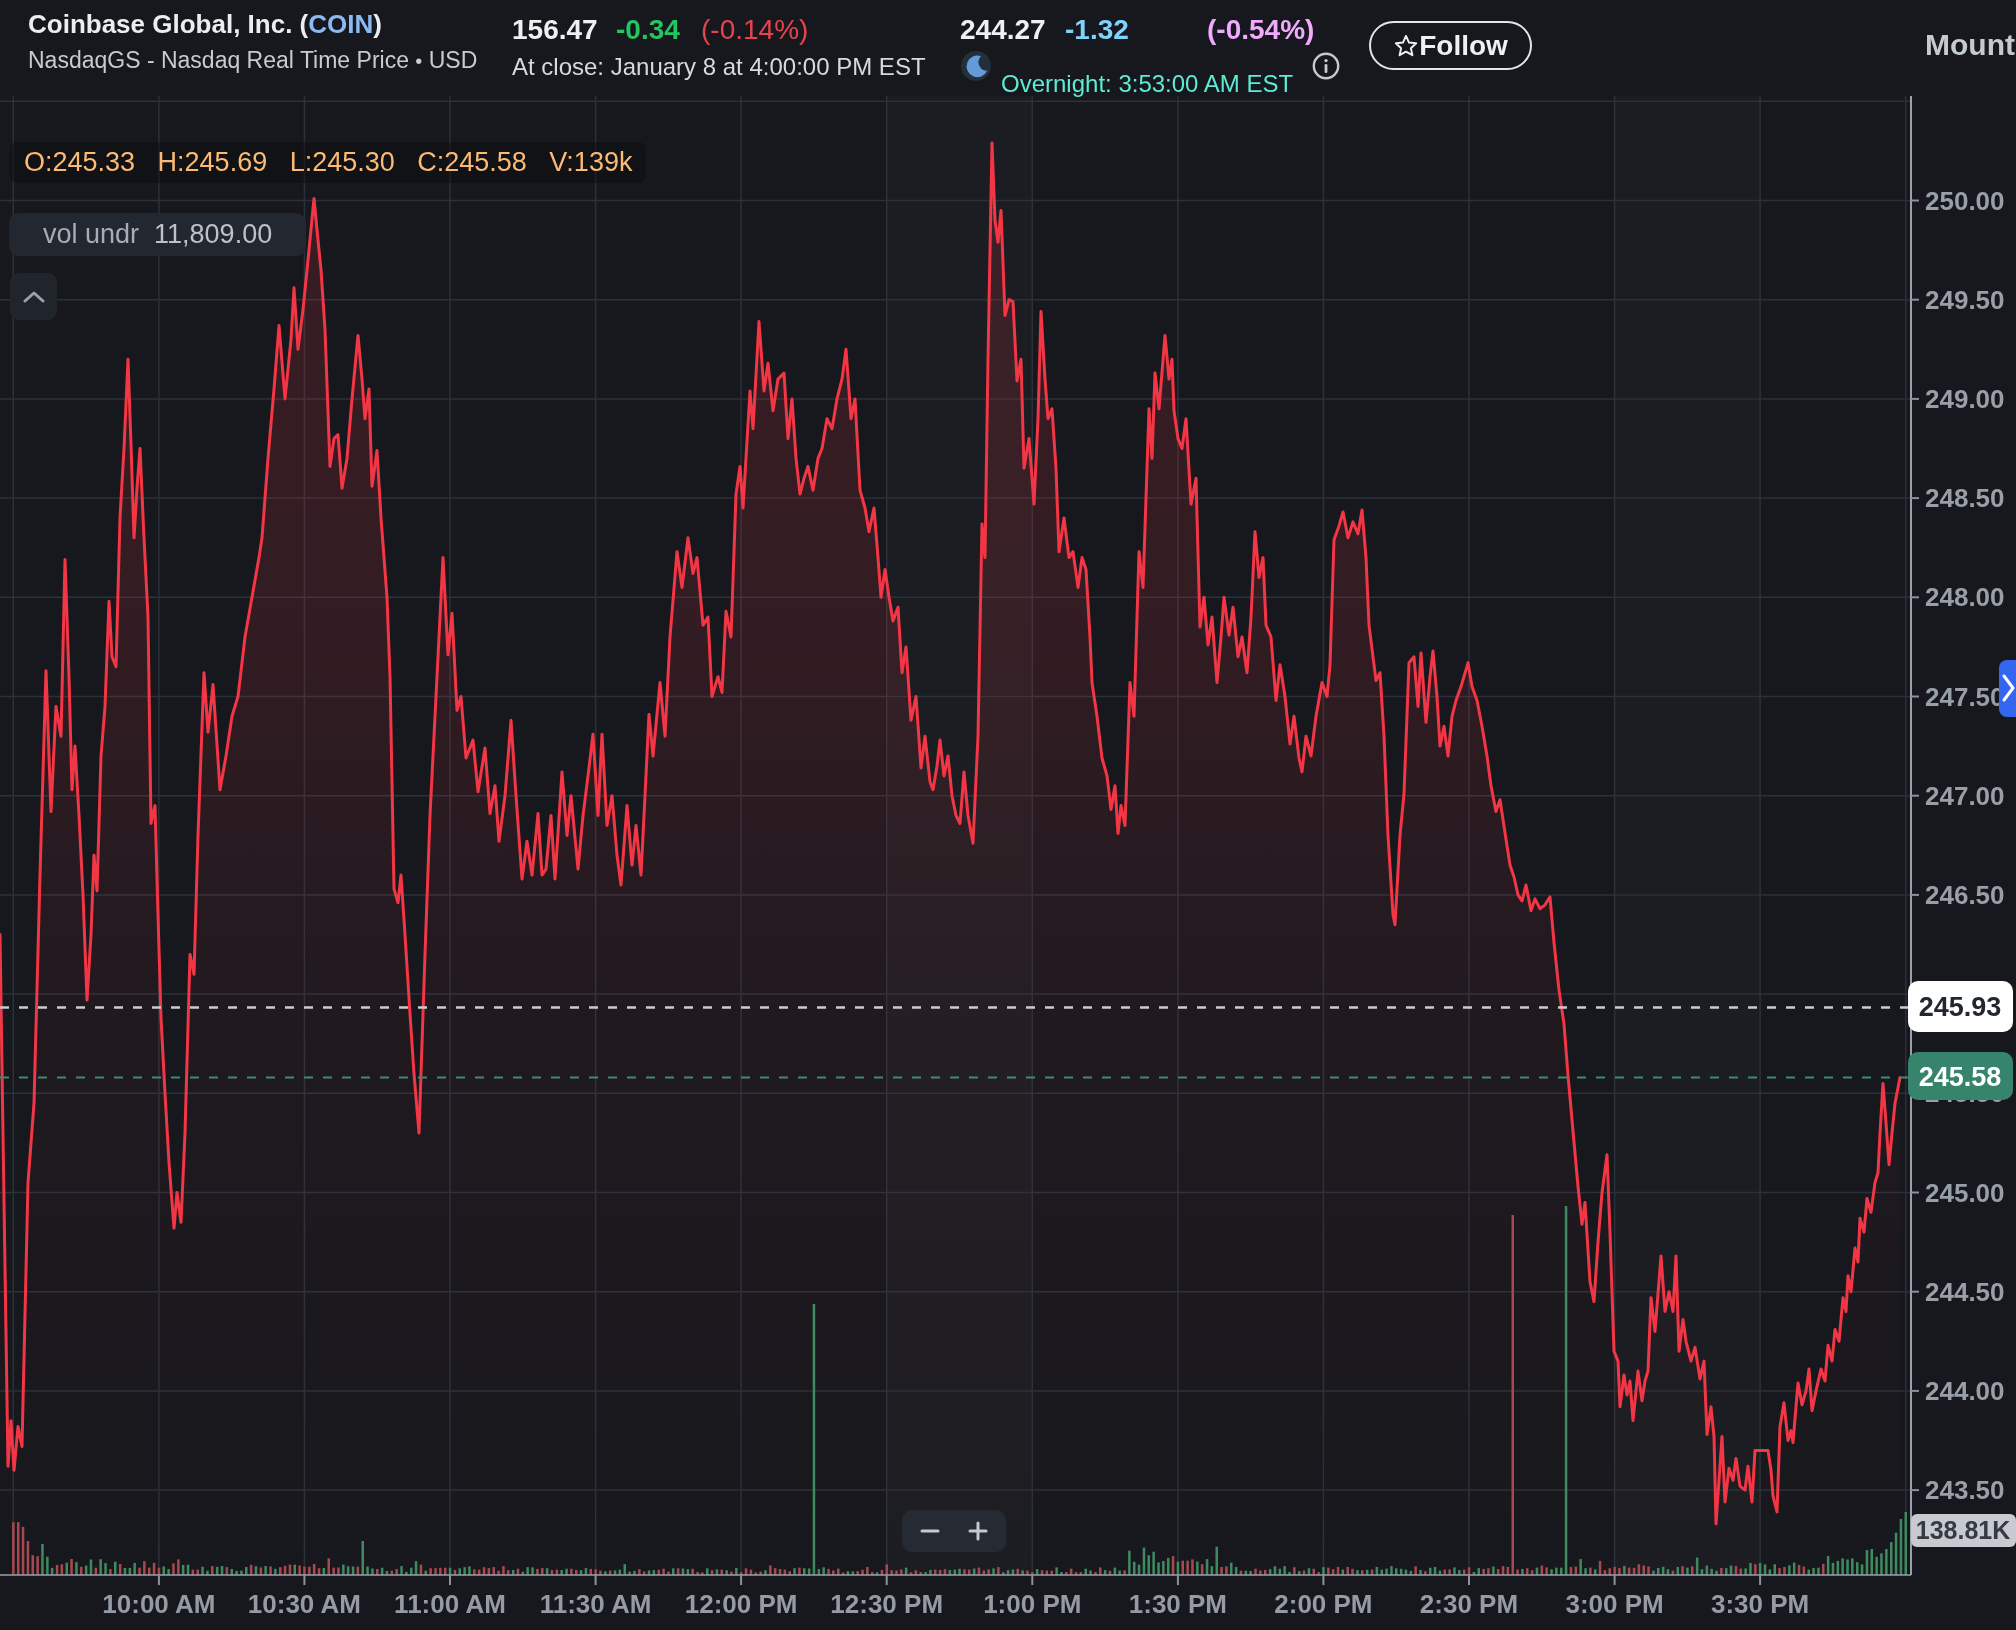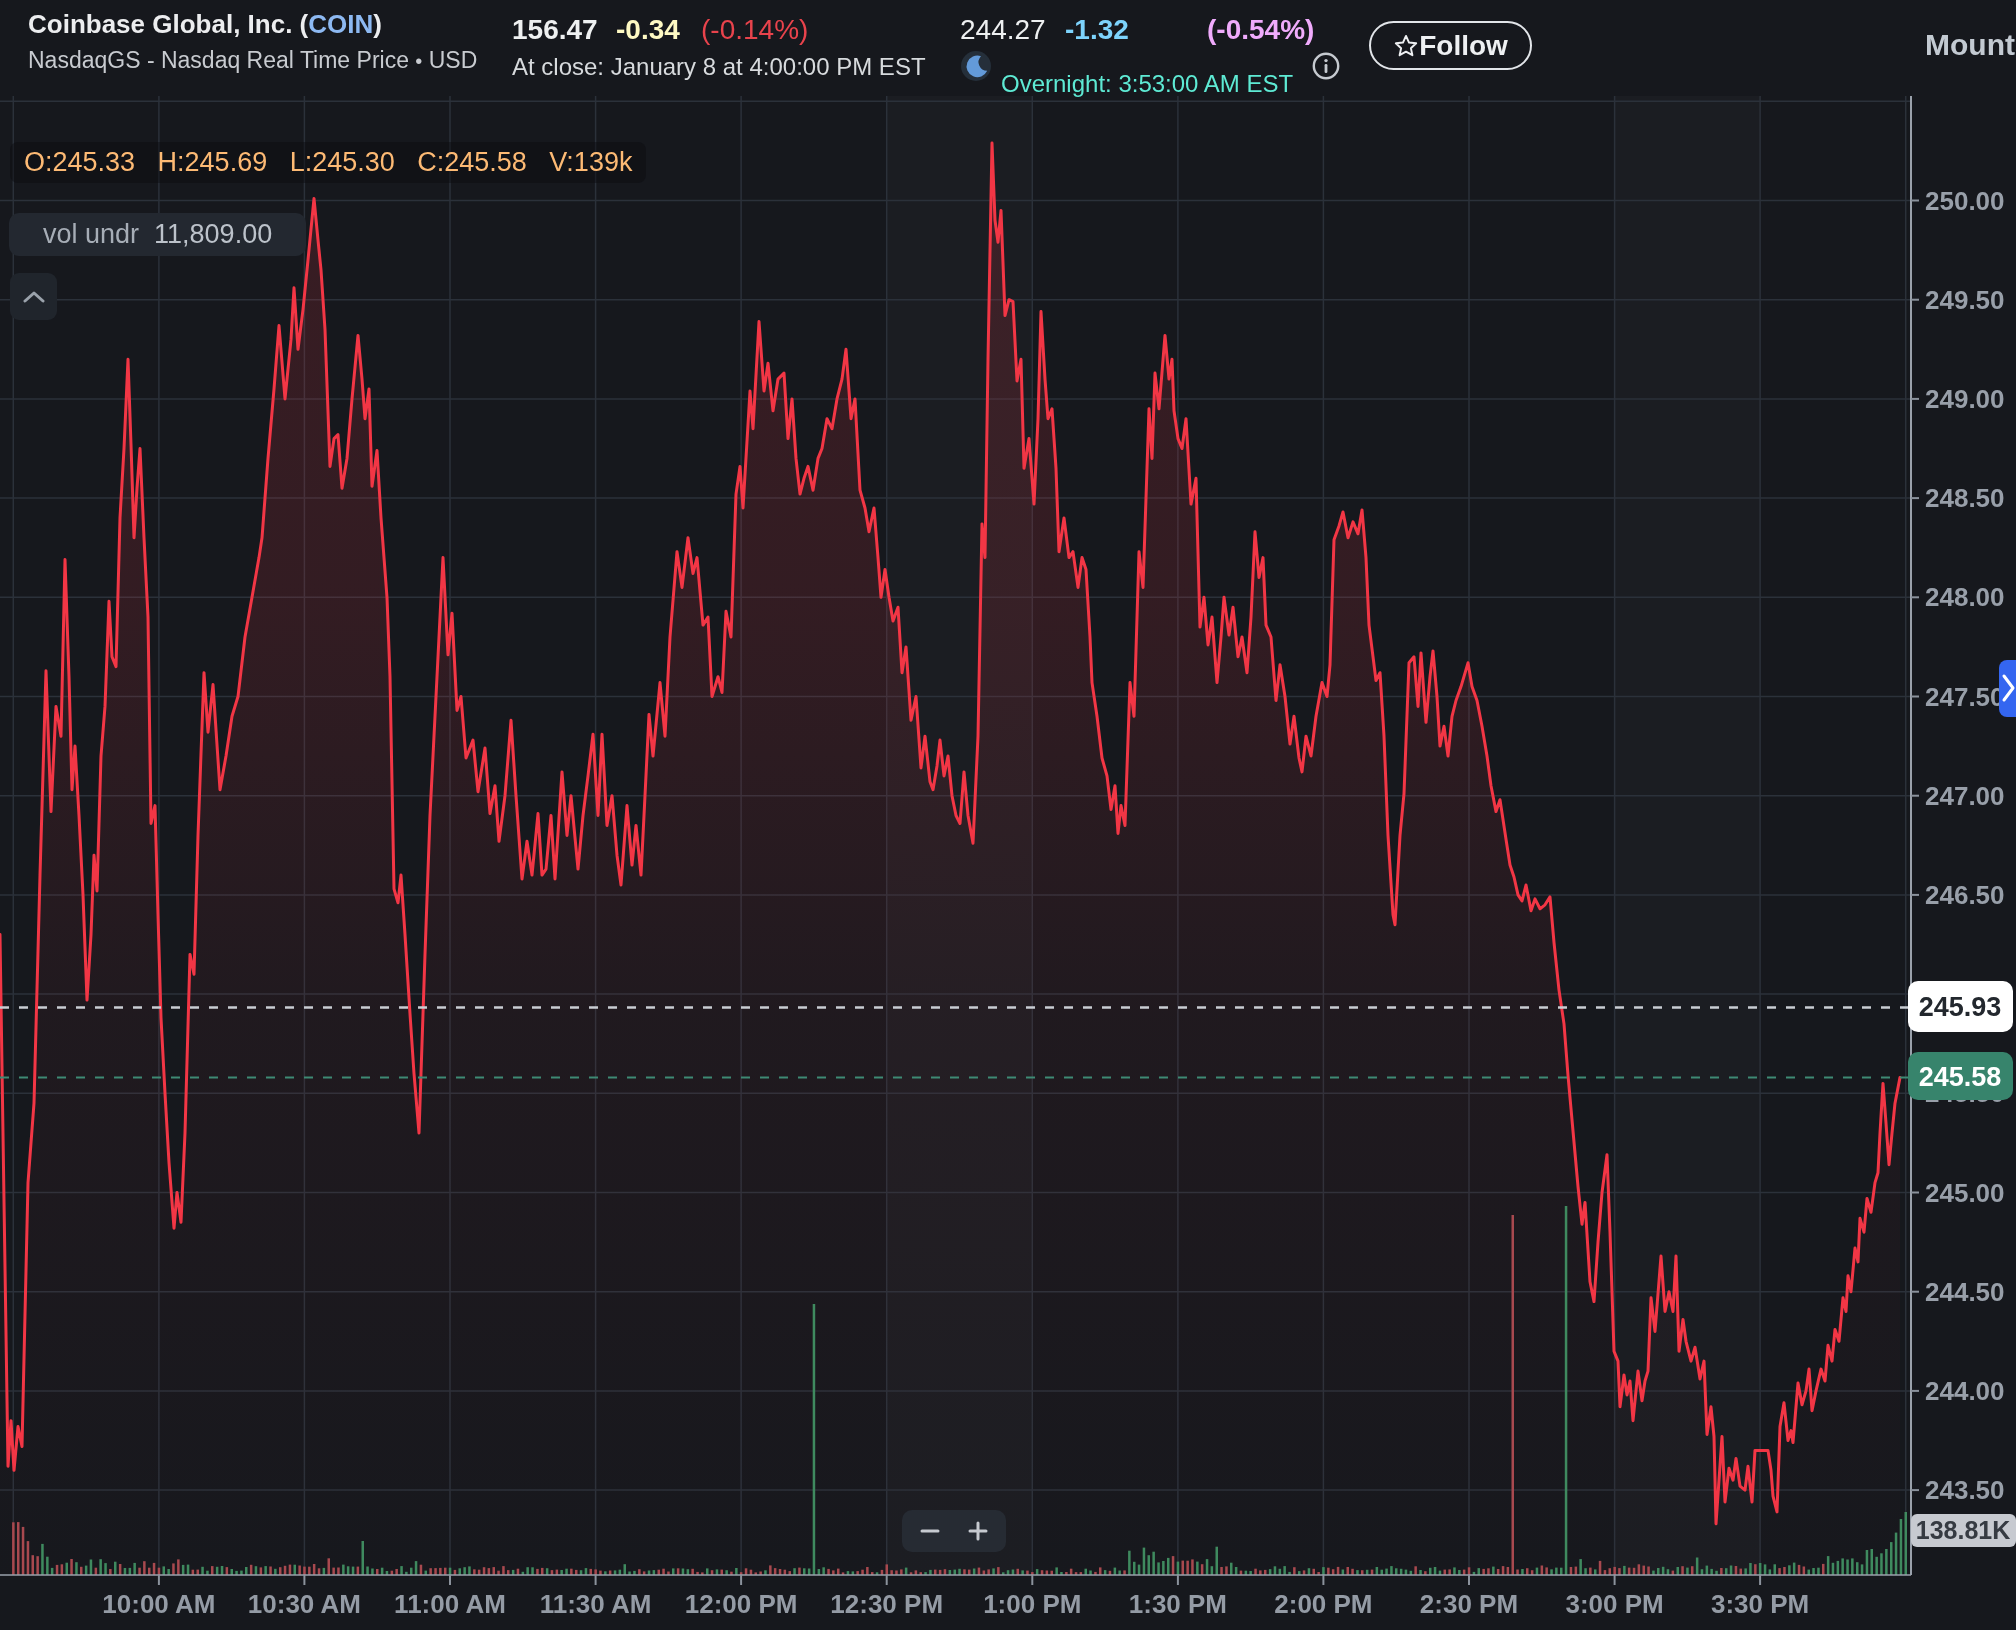--- a/index.html
+++ b/index.html
@@ -507,25 +507,25 @@
   <rect x="1908" y="1052" width="105" height="48" rx="10" fill="#37846c"></rect>
   <text x="1960" y="1086" text-anchor="middle" style="font:700 27px 'Liberation Sans',sans-serif" fill="#ffffff">245.58</text>
   <rect x="1911" y="1514" width="105" height="33" rx="6" fill="#c7cad0"></rect>
   <text x="1963" y="1539" text-anchor="middle" style="font:700 25px 'Liberation Sans',sans-serif" fill="#363b42">138.81K</text>
 </svg>
 
 <div class="abs" style="left:28px;top:9px;font-size:26px;font-weight:700;color:#ecedef">Coinbase Global, Inc. (<span style="color:#8db9f2">COIN</span>)</div>
 <div class="abs" style="left:28px;top:47px;font-size:23px;color:#c8cbd0">NasdaqGS - Nasdaq Real Time Price <span style="font-size:20px">•</span> USD</div>
 
 <div class="abs" style="left:512px;top:14px;font-size:28px;font-weight:700;color:#eef0f1">156.47</div>
-<div class="abs" style="left:616px;top:14px;font-size:28px;font-weight:700;color:#fef9c3">-0.34</div>
+<div class="abs" style="left:616px;top:14px;font-size:28px;font-weight:700;color:#22c55e">-0.34</div>
 <div class="abs" style="left:701px;top:14px;font-size:28px;font-weight:400;color:#e8434c">(-0.14%)</div>
 <div class="abs" style="left:512px;top:53px;font-size:24px;color:#d7dadd">At close: January 8 at 4:00:00 PM EST</div>
 
-<div class="abs" style="left:960px;top:14px;font-size:28px;font-weight:400;color:#eef0f1">244.27</div>
+<div class="abs" style="left:960px;top:14px;font-size:28px;font-weight:700;color:#eef0f1">244.27</div>
 <div class="abs" style="left:1065px;top:14px;font-size:28px;font-weight:700;color:#7dd3fc">-1.32</div>
 <div class="abs" style="left:1207px;top:14px;font-size:28px;font-weight:700;color:#f0abfc">(-0.54%)</div>
 <svg class="abs" style="left:960px;top:50px" width="32" height="32" viewBox="0 0 32 32">
   <circle cx="16" cy="16" r="15" fill="#252f3a"></circle>
   <path d="M 21 6.2 a 10.8 10.8 0 1 0 6.2 14.6 a 8.6 8.6 0 0 1 -6.2 -14.6 Z" fill="#639ad9"></path>
 </svg>
 <div class="abs" style="left:1001px;top:70px;font-size:24px;color:#5eead4">Overnight: 3:53:00 AM EST</div>
 <svg class="abs" style="left:1312px;top:52px" width="28" height="28" viewBox="0 0 28 28">
   <circle cx="14" cy="14" r="12.2" fill="none" stroke="#c6cad0" stroke-width="2.4"></circle>
   <circle cx="14" cy="8.6" r="1.7" fill="#c6cad0"></circle>

